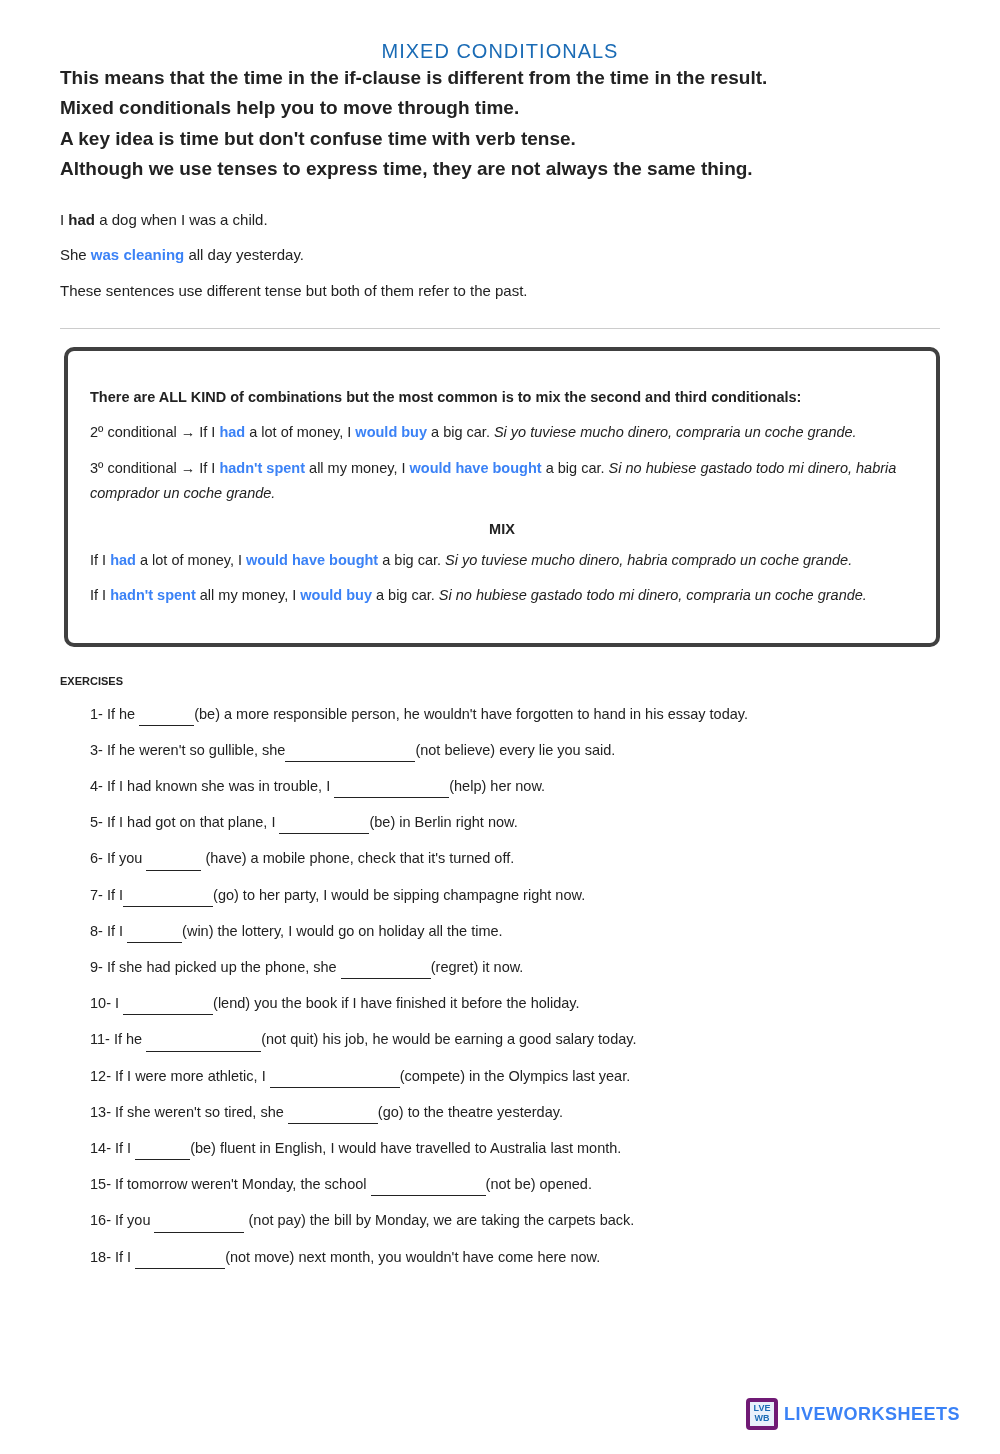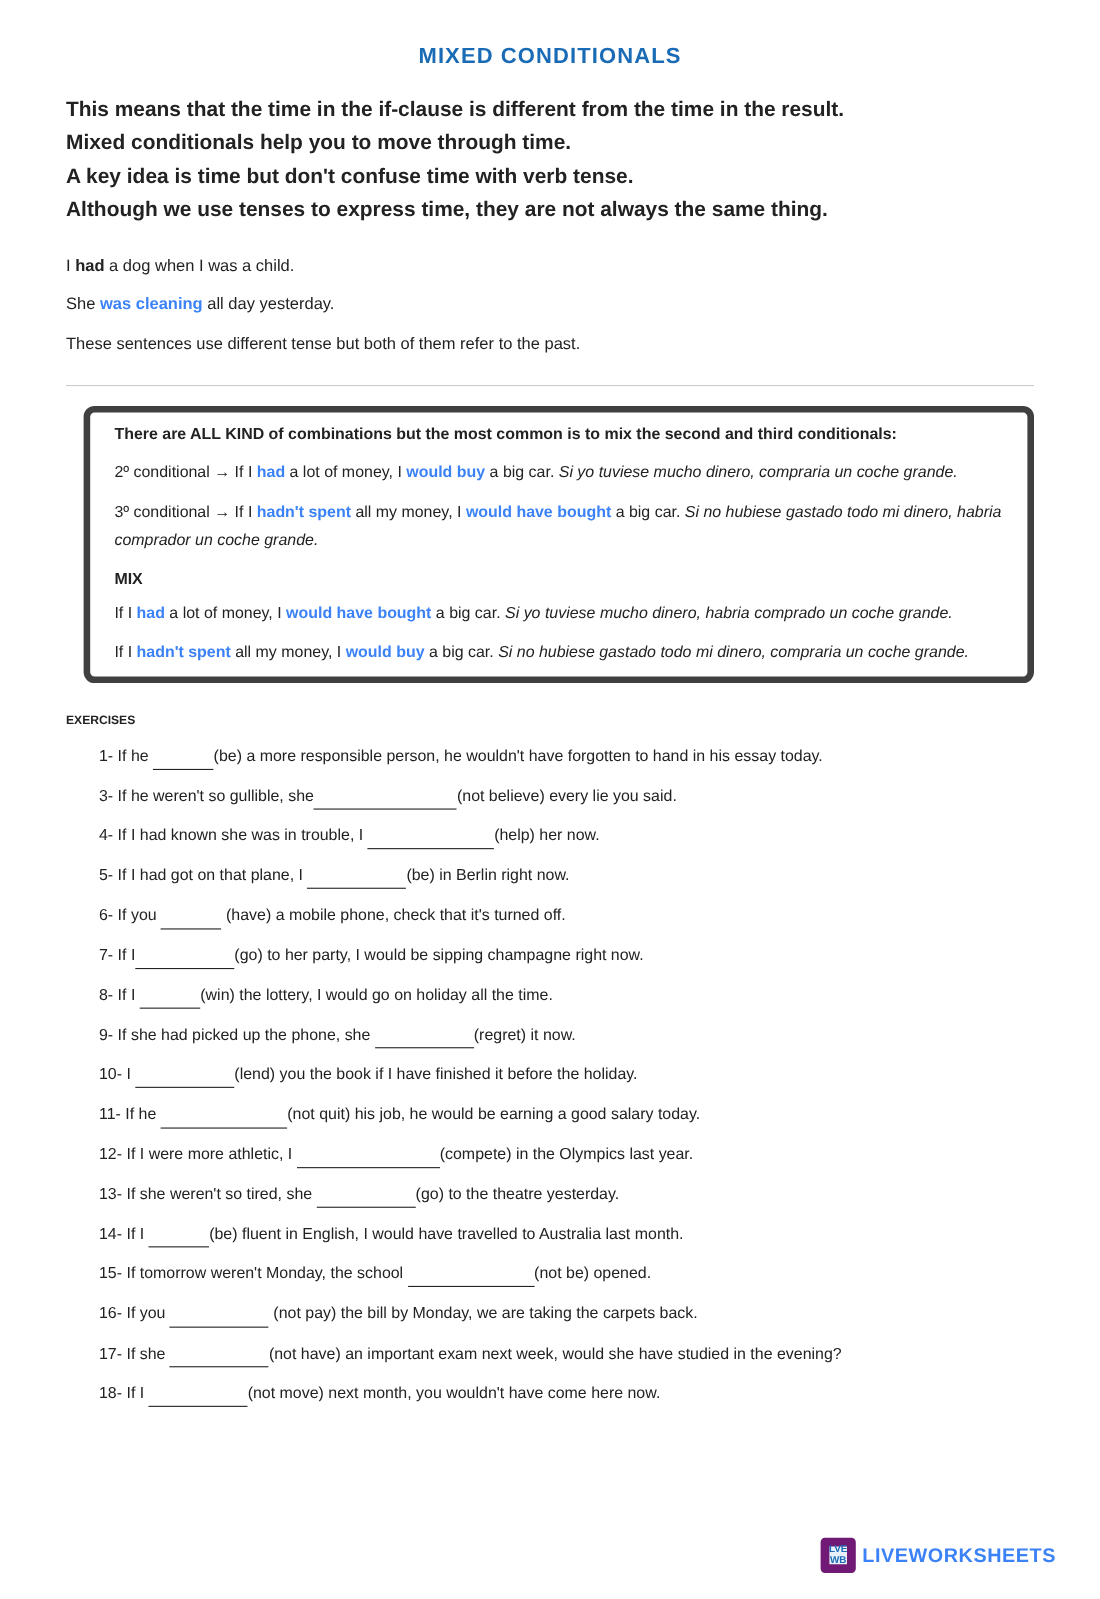--- a/index.html
+++ b/index.html
@@ -10,22 +10,21 @@
       color: #222;
       width: 1000px;
       min-height: 1454px;
       padding: 40px 60px 60px 60px;
       position: relative;
     }
     .page-title {
       text-align: center;
       color: #1a6bb5;
       font-size: 20px;
-      font-weight: bold;
-      margin-bottom: 22px;
+      font-weight: normal;
       letter-spacing: 1px;
     }
     .intro-block {
       margin-bottom: 22px;
     }
     .intro-block p {
       font-weight: bold;
       font-size: 19px;
       line-height: 1.6;
     }
@@ -33,33 +32,33 @@
       margin-bottom: 25px;
     }
     .example-block p {
       font-size: 15px;
       margin-bottom: 10px;
       line-height: 1.7;
     }
     .highlight-bold { font-weight: bold; }
     .highlight-red { color: #3b82f6; font-weight: bold; }
     .border-box {
-      border: 6px solid #404040;
+      border: 4px solid #404040;
       border-radius: 10px;
-      padding: 8px 22px;
-      margin: 18px 0 24px 16px;
+      padding: 34px 22px;
+      margin: 18px 0 24px 4px;
     }
     .border-box p {
       font-size: 14.5px;
       margin-bottom: 10px;
       line-height: 1.75;
     }
     .border-box p:last-child { margin-bottom: 0; }
     .italic { font-style: italic; }
-    .mix-label { font-weight: bold; margin-bottom: 6px !important; }
+    .mix-label { font-weight: bold; margin-bottom: 6px !important; text-align: center; }
     .exercises-section { margin-top: 28px; }
     .exercises-title { font-weight: bold; font-size: 11px; margin-bottom: 16px; }
     .exercise-item {
       font-size: 14.5px;
       margin-bottom: 13px;
       line-height: 1.6;
       margin-left: 30px;
     }
     .blank {
       display: inline-block;
@@ -82,21 +81,21 @@
     }
     .lw-logo {
       display: flex;
       align-items: center;
       gap: 6px;
     }
     .lw-icon {
       width: 32px;
       height: 32px;
       background: #e8f0fb;
-      border: 8px solid #701a75;
+      border: 4px solid #701a75;
       border-radius: 4px;
       display: flex;
       align-items: center;
       justify-content: center;
       font-size: 9px;
       font-weight: bold;
       color: #1a6bb5;
       line-height: 1.1;
       text-align: center;
     }
@@ -196,23 +195,20 @@
   <div class="exercise-item">
     14- If I <span class="blank blank-sm"></span>(be) fluent in English, I would have travelled to Australia last month.
   </div>
   <div class="exercise-item">
     15- If tomorrow weren't Monday, the school <span class="blank blank-lg"></span>(not be) opened.
   </div>
   <div class="exercise-item">
     16- If you <span class="blank blank-md"></span> (not pay) the bill by Monday, we are taking the carpets back.
   </div>
   <div class="exercise-item">
-    17- If she <span class="blank blank-md"></span>(not have) an important exam next week, would she have studied in the evening?
-  </div>
-  <div class="exercise-item">
     18- If I <span class="blank blank-md"></span>(not move) next month, you wouldn't have come here now.
   </div>
 </div>
 
 <div class="liveworksheets">
   <div class="lw-logo">
     <div class="lw-icon">
       <span>LVE<br>WB</span>
     </div>
     <div class="lw-text">

